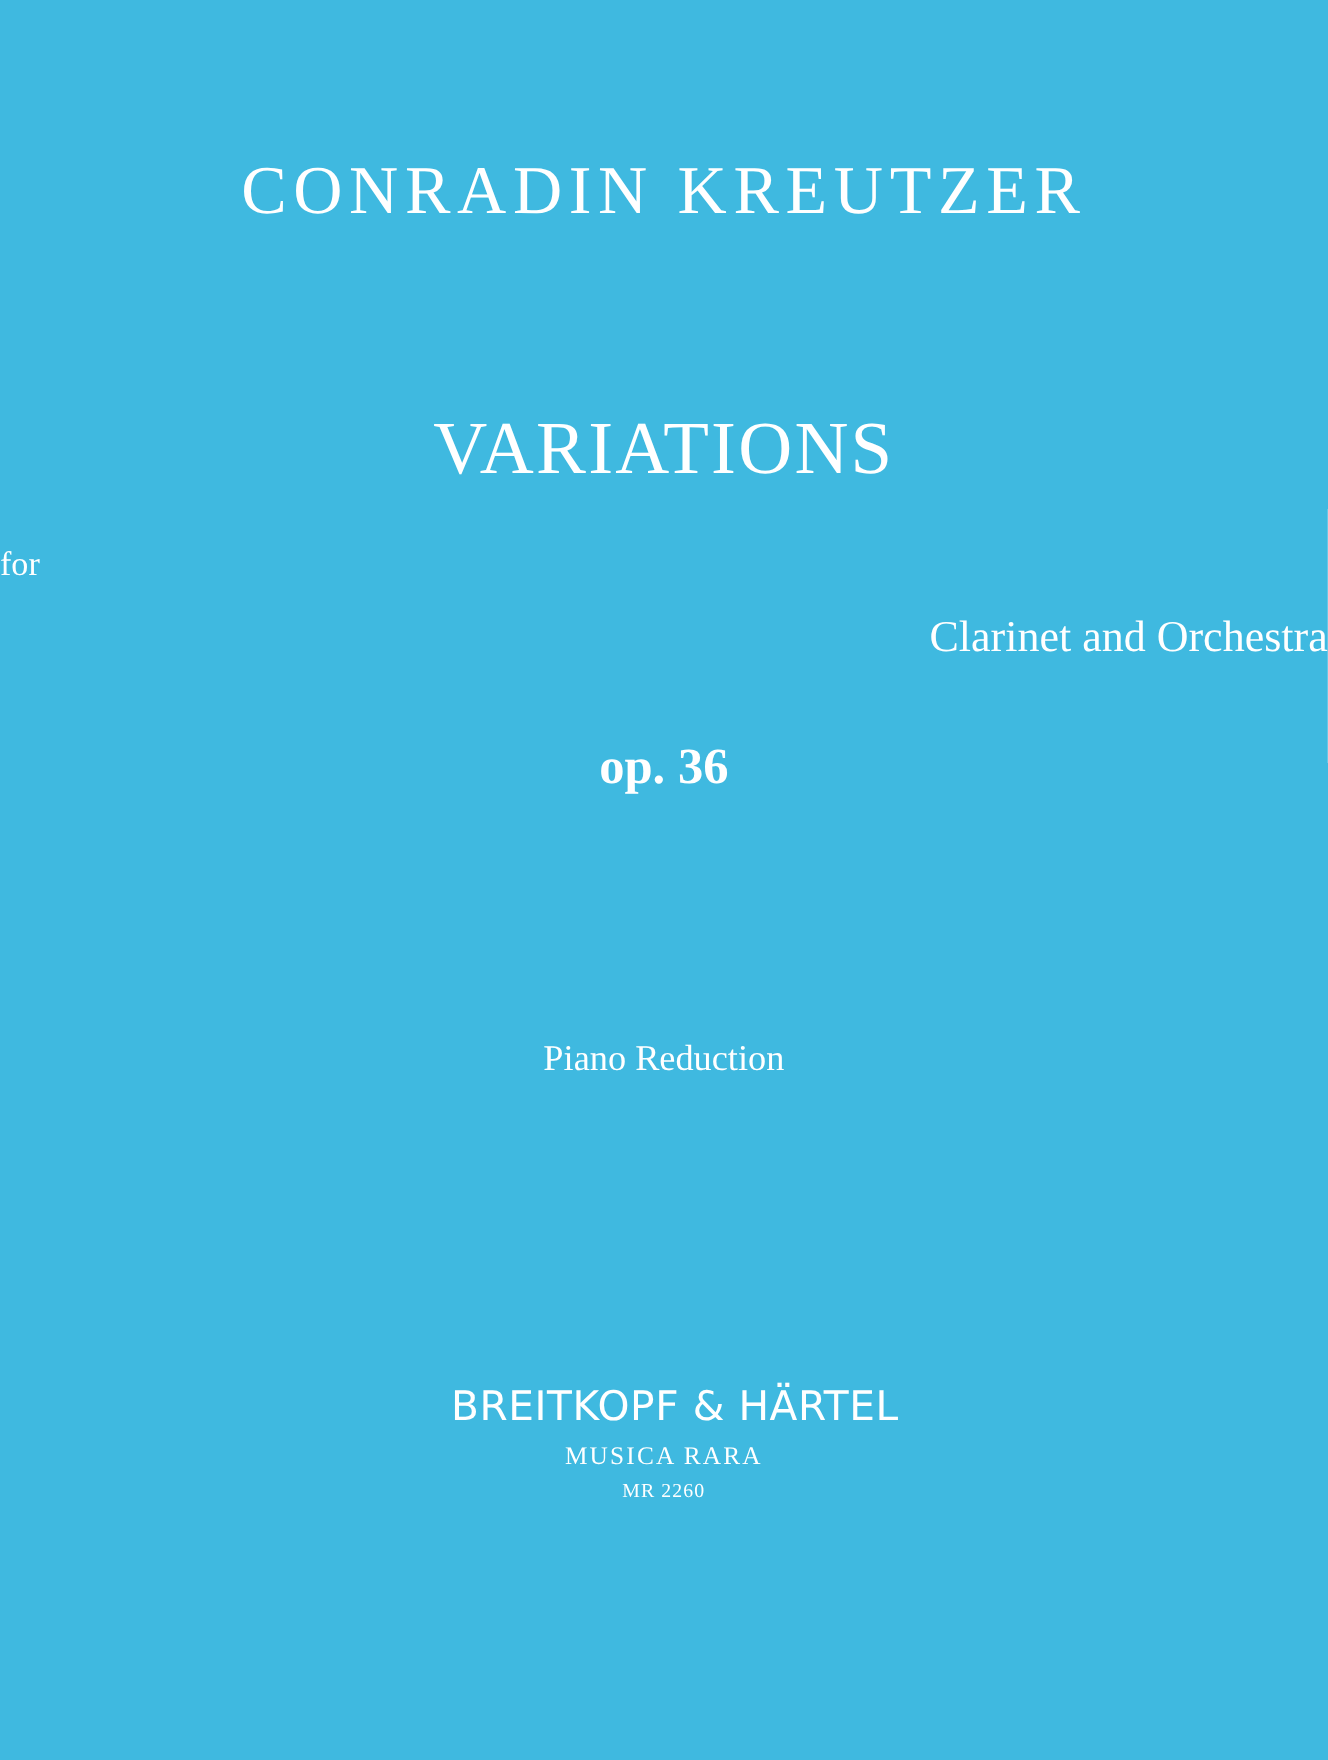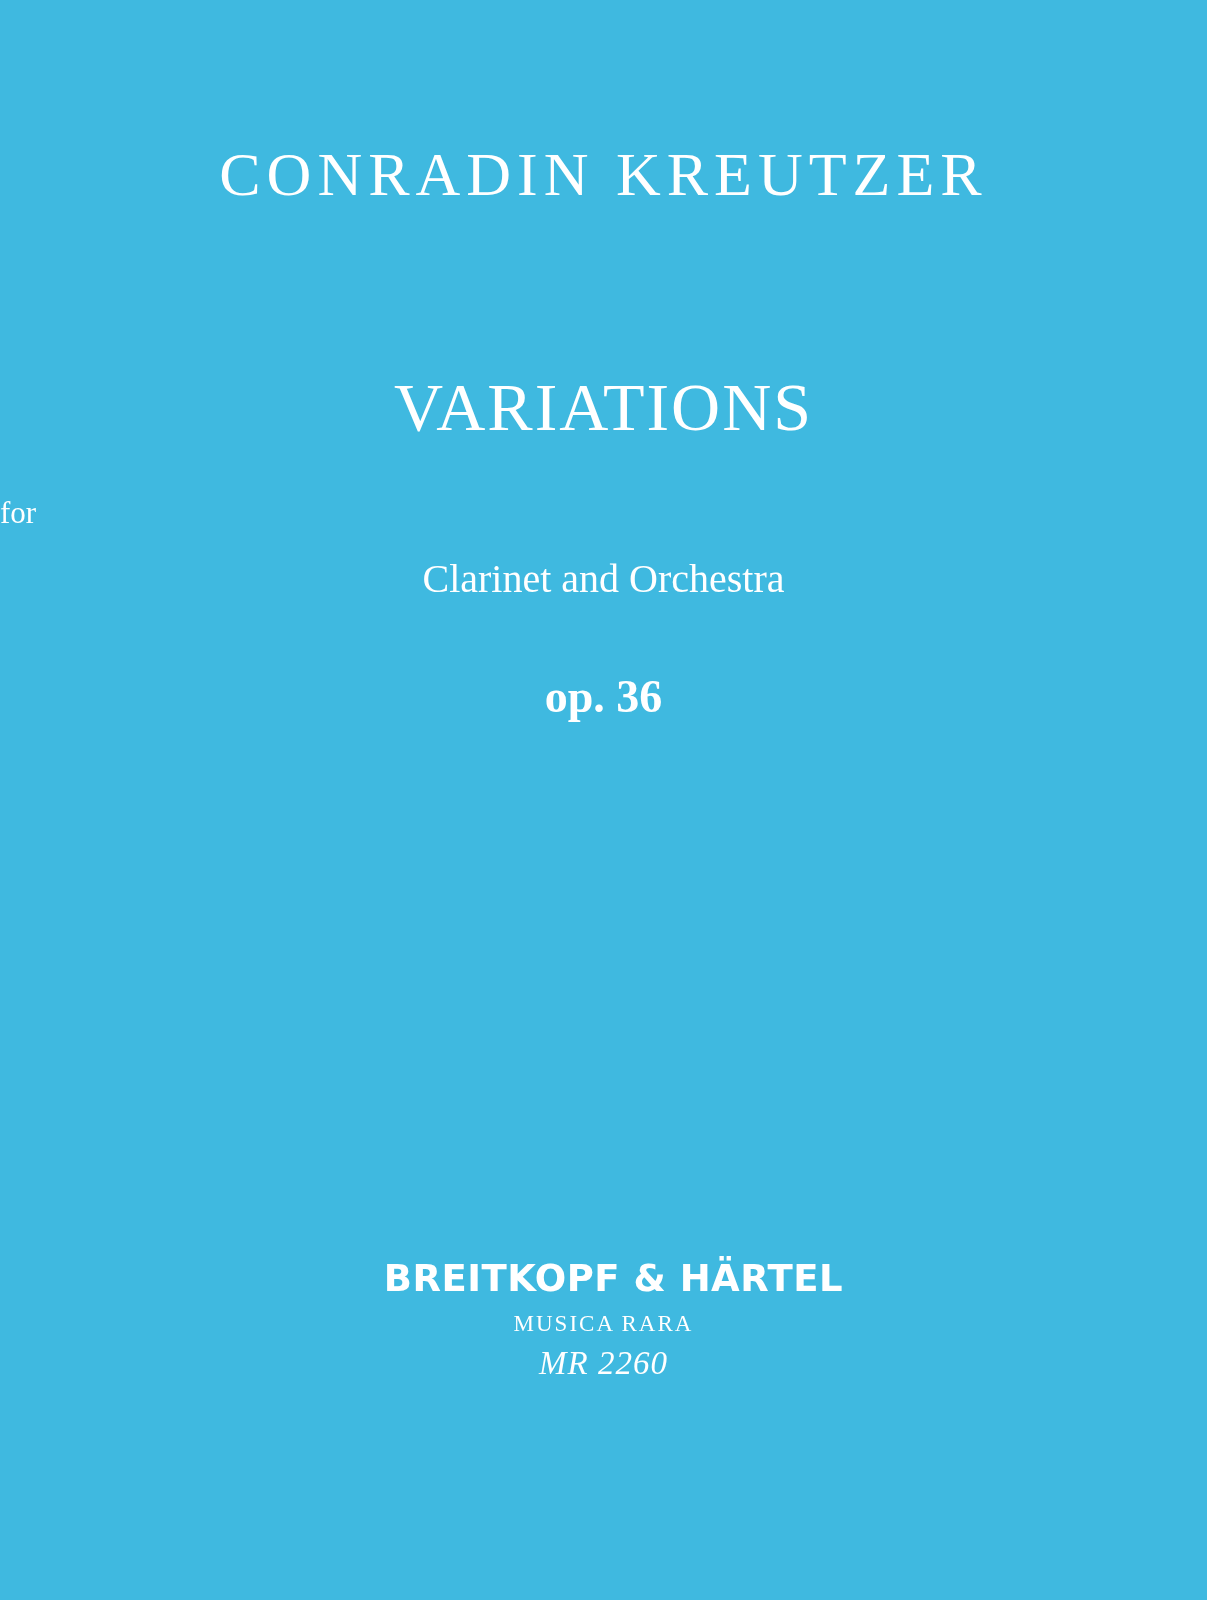--- a/index.html
+++ b/index.html
@@ -50,21 +50,21 @@
     left: 0;
     width: 100%;
     text-align: left;
     font-size: 31px;
   }
   .instrumentation {
     position: absolute;
     top: 555px;
     left: 0;
     width: 100%;
-    text-align: center;
+    text-align: right;
     font-size: 40px;
   }
   .opus {
     position: absolute;
     top: 670px;
     left: 0;
     width: 100%;
     text-align: center;
     font-size: 46px;
     font-weight: bold;
@@ -80,54 +80,54 @@
   .publisher-block {
     position: absolute;
     top: 1258px;
     left: 0;
     width: 100%;
     text-align: center;
   }
   .publisher {
     font-family: "DejaVu Sans", sans-serif;
     font-size: 37px;
-    font-weight: bold;
+    font-weight: normal;
     letter-spacing: 0.5px;
     line-height: 1.15;
     padding-left: 20px;
   }
   .imprint {
     font-size: 23px;
     letter-spacing: 2px;
     margin-top: 10px;
     line-height: 1.15;
   }
   .plate {
-    font-size: 33px;
+    font-size: 18px;
     letter-spacing: 1px;
     margin-top: 8px;
     line-height: 1.15;
-    font-style: italic;
   }
 </style>
 </head>
 <body>
 
 <div class="cover">
 
   <div class="composer">CONRADIN KREUTZER</div>
 
   <div class="title">VARIATIONS</div>
 
   <div class="for-word">for</div>
 
   <div class="instrumentation">Clarinet and Orchestra</div>
 
   <div class="opus">op. 36</div>
 
+  <div class="edition">Piano Reduction</div>
 
   <div class="publisher-block">
     <div class="publisher">BREITKOPF &amp; HÄRTEL</div>
     <div class="imprint">MUSICA RARA</div>
     <div class="plate">MR 2260</div>
   </div>
 
 </div>
 
 </body></html>

